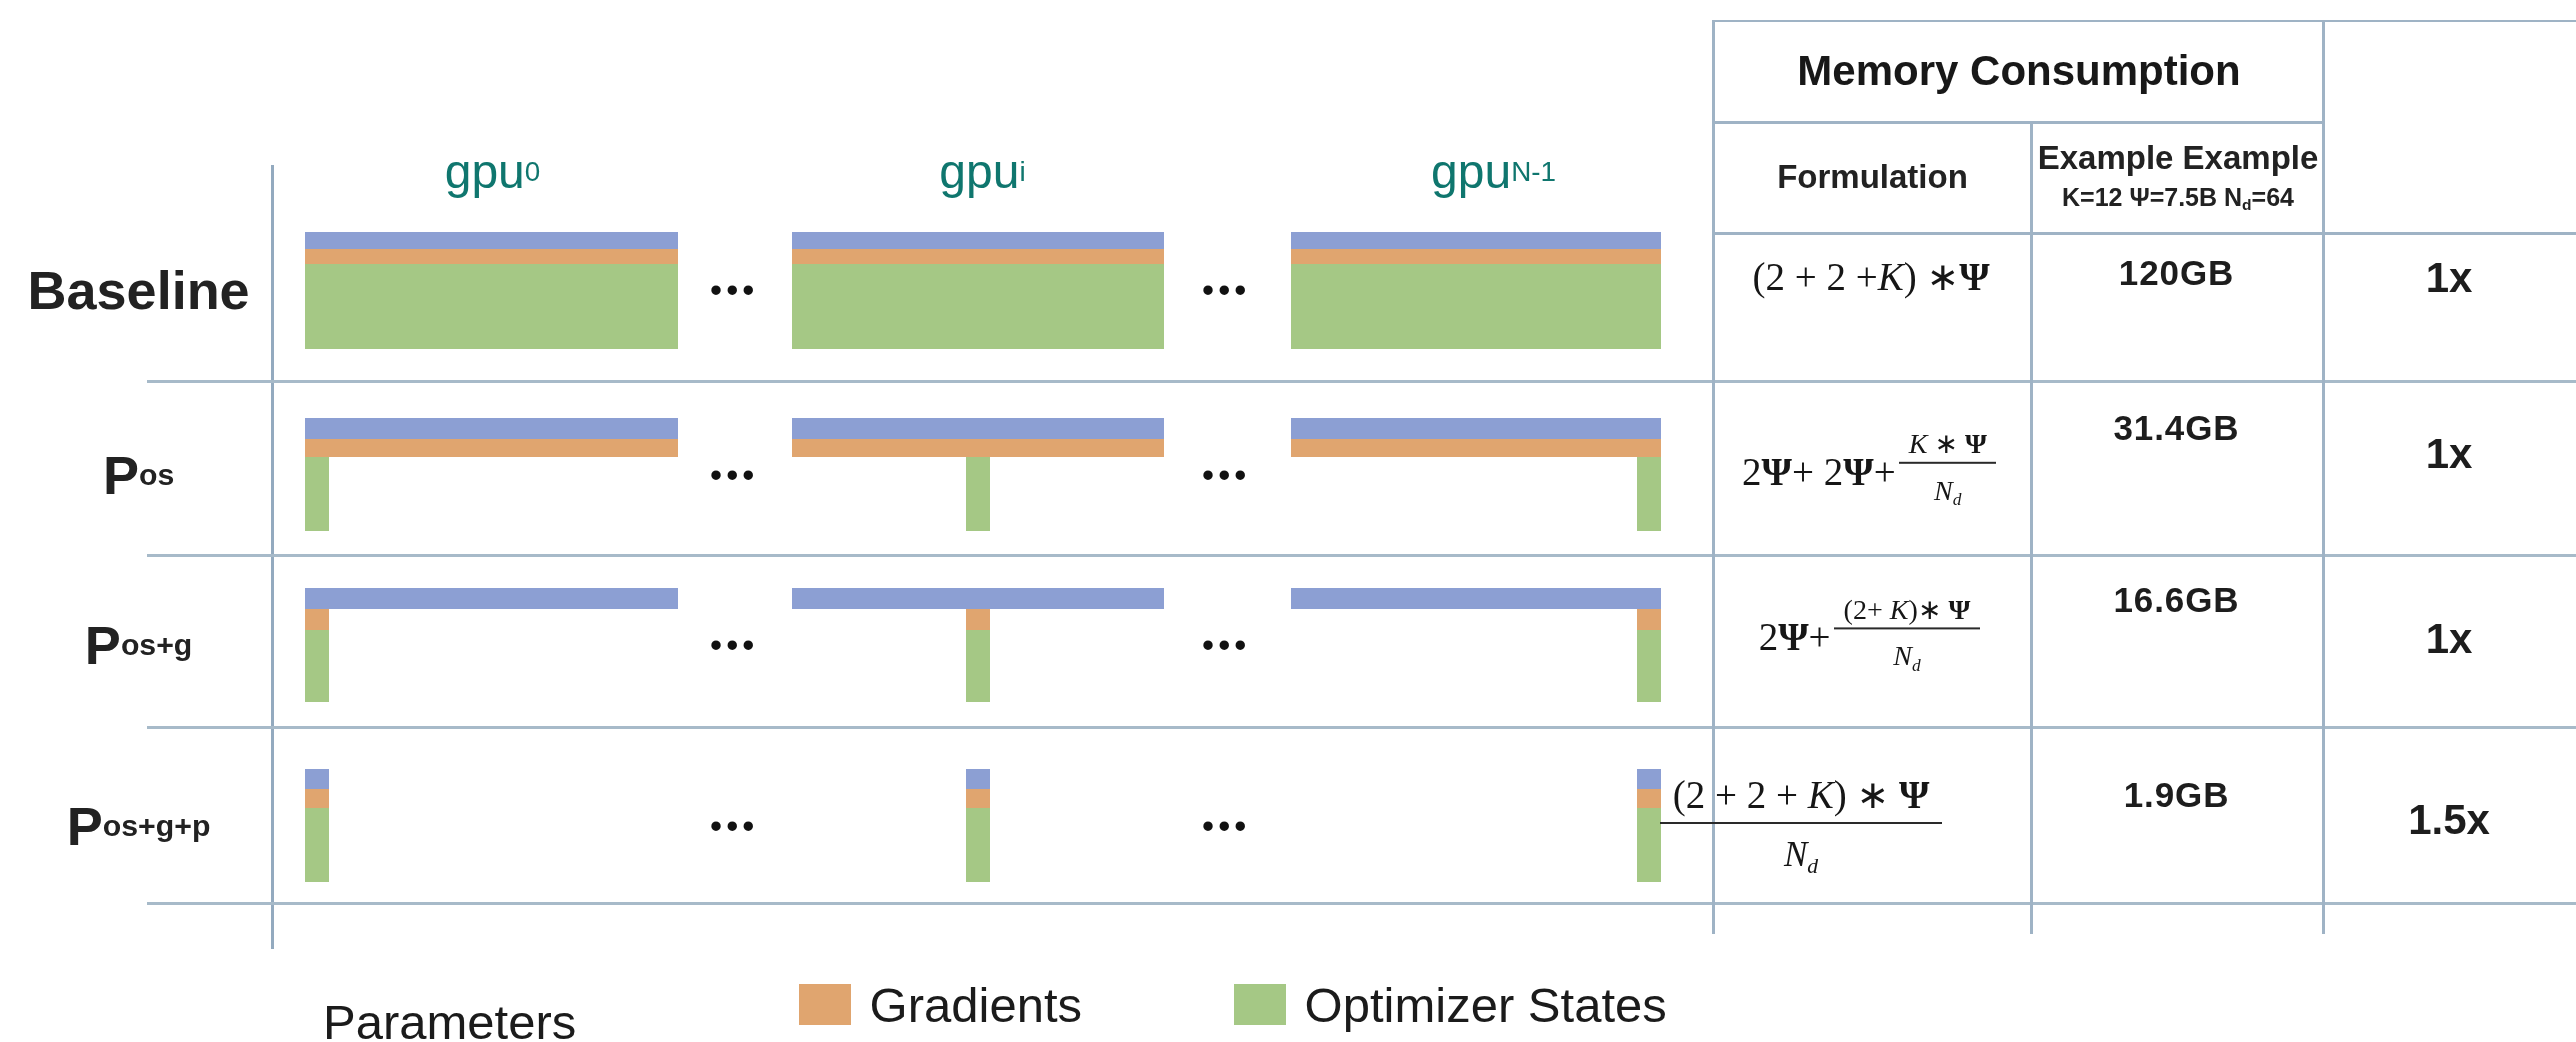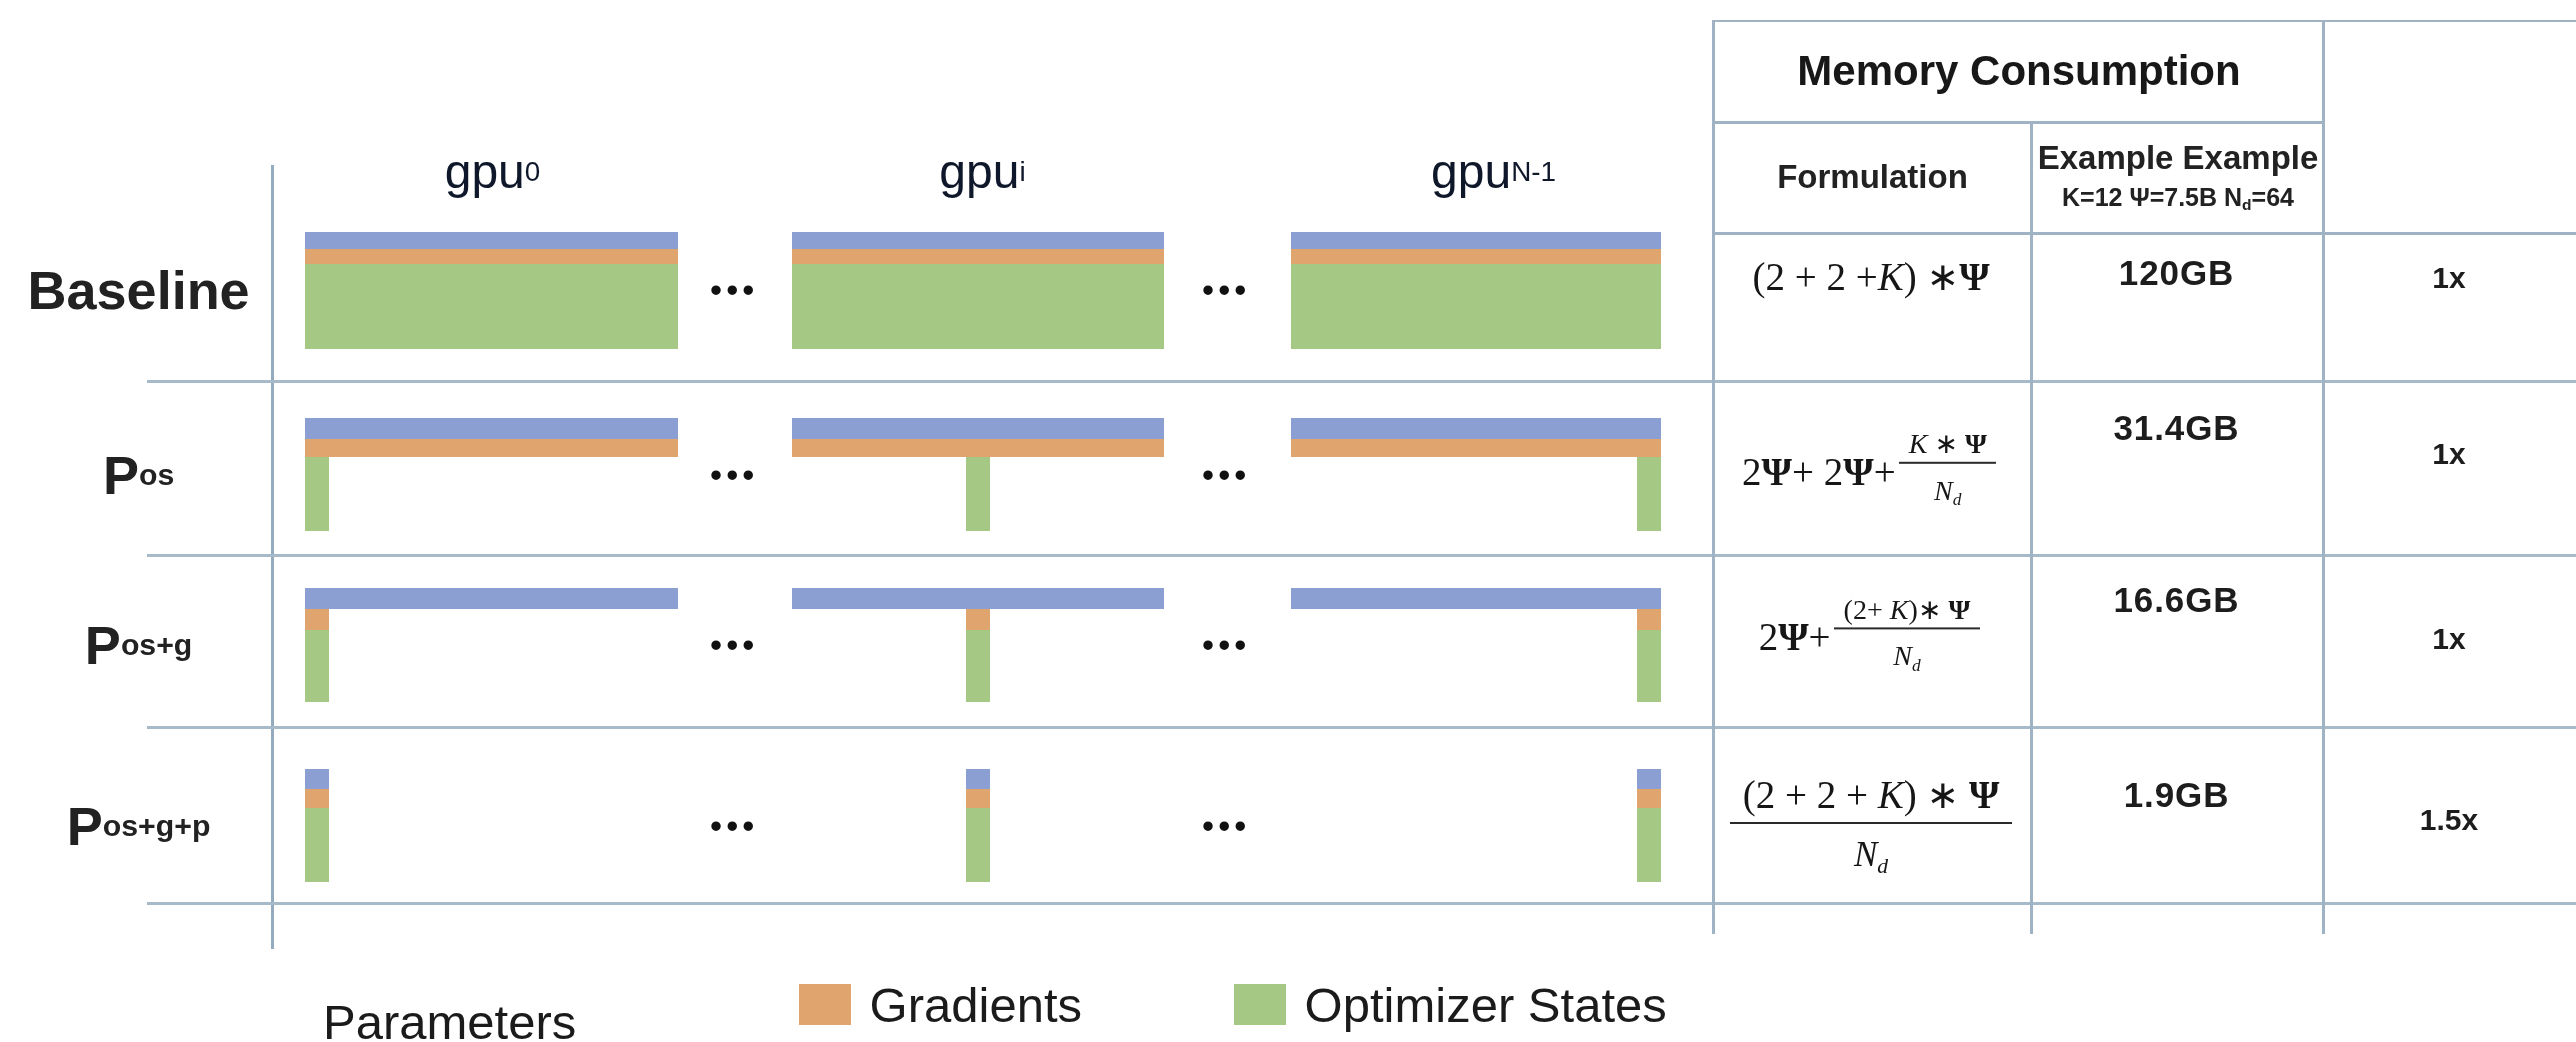--- a/index.html
+++ b/index.html
@@ -9,37 +9,37 @@
     background:#ffffff;
     font-family:"Liberation Sans",sans-serif;
     color:#1d1d1d;
     overflow:hidden;
   }
   .abs{position:absolute;}
   .hline{position:absolute;height:2.8px;background:#a7bac9;}
   .vline{position:absolute;width:2.8px;background:#93aabf;}
   .tline{background:#9fb3c5;}
   .center{display:flex;align-items:center;justify-content:center;}
-  .gpu-label{font-size:48px;font-weight:500;color:#0f172a;white-space:nowrap;}
+  .gpu-label{font-size:48px;font-weight:500;color:#0f766e;white-space:nowrap;}
   .gpu-label .gsub{font-size:0.58em;vertical-align:-0.35em;}
   .row-label{font-size:54px;font-weight:600;color:#222;white-space:nowrap;}
   .row-label .rsub{font-size:0.56em;font-weight:600;vertical-align:-0.38em;}
   .dots{font-size:33px;font-weight:bold;color:#111;letter-spacing:4.6px;white-space:nowrap;}
   .bar{position:absolute;}
   .seg{width:100%;}
   .sliver{position:absolute;}
   .legend-item{position:absolute;display:flex;align-items:center;gap:18.6px;height:59px;}
   .legend-swatch{width:52px;height:41px;}
   .legend-text{font-size:49px;font-weight:500;color:#1b1b1b;white-space:nowrap;}
   .th-main{font-size:42px;font-weight:600;color:#181818;}
   .th-sub{font-size:33px;font-weight:600;color:#222;}
   .th-sub2{font-size:25px;font-weight:600;color:#222;margin-top:5.6px;}
   .sub-d{font-size:0.62em;vertical-align:-0.28em;}
   .val{font-size:35px;font-weight:600;color:#1d1d1d;letter-spacing:0.9px;}
-  .comm-val{font-size:30px;font-weight:600;color:#1d1d1d;}
+  .comm-val{font-size:42px;font-weight:600;color:#1d1d1d;}
   .cell{position:absolute;display:flex;align-items:center;justify-content:center;text-align:center;}
   .m{font-family:"Liberation Serif",serif;color:#161616;font-size:39px;white-space:nowrap;}
   .m-i{font-style:italic;}
   .m-b{font-weight:bold;}
   .m-sub{font-style:italic;font-size:0.62em;vertical-align:-0.3em;}
   .frac{display:inline-flex;flex-direction:column;align-items:center;vertical-align:middle;margin:0 3.7px;}
   .frac .fnum{border-bottom:2.8px solid #2a2a2a;padding:0 9.3px 1.9px 9.3px;line-height:1.1;white-space:nowrap;}
   .frac .fden{line-height:1.15;padding-top:11px;white-space:nowrap;}
   .frac.small{font-size:0.72em;transform:translateY(-1.9px);}
   .frac.big .fnum{font-size:39px;padding:0 13px 5.6px 13px;}
@@ -224,21 +224,21 @@
       <span class="">2</span>
       <span class="m-b">Ψ</span>
       <span class=""> + </span>
       <span class="frac small">
         <span class="fnum"><span class="">(2+ </span><span class="m-i">K</span><span class="">)∗ </span><span class="m-b">Ψ</span></span>
         <span class="fden"><span class="m-i">N</span><span class="m-sub">d</span></span>
       </span>
     </div>
     <div class="cell val" style="left: 2033px; top: 554px; width: 287px; height: 173px; transform: translateY(-41px);">16.6GB</div>
     <div class="cell comm-val" style="left: 2325px; top: 554px; width: 248px; height: 173px; transform: translateY(-1.9px);">1x</div>
-    <div class="cell m" style="left: 1715px; top: 726px; width: 312px; height: 200px; transform: translateY(0px);">
+    <div class="cell m" style="left: 1645px; top: 726px; width: 312px; height: 200px; transform: translateY(0px);">
       <span class="frac big">
         <span class="fnum"><span class="">(2 + 2 + </span><span class="m-i">K</span><span class="">) ∗ </span><span class="m-b">Ψ</span></span>
         <span class="fden"><span class="m-i">N</span><span class="m-sub">d</span></span>
       </span>
     </div>
     <div class="cell val" style="left: 2033px; top: 726px; width: 287px; height: 176px; transform: translateY(-19.5px); text-align: right;">1.9GB</div>
     <div class="cell comm-val" style="left: 2325px; top: 726px; width: 248px; height: 176px; transform: translateY(5.6px);">1.5x</div>
   </div>
 
 

